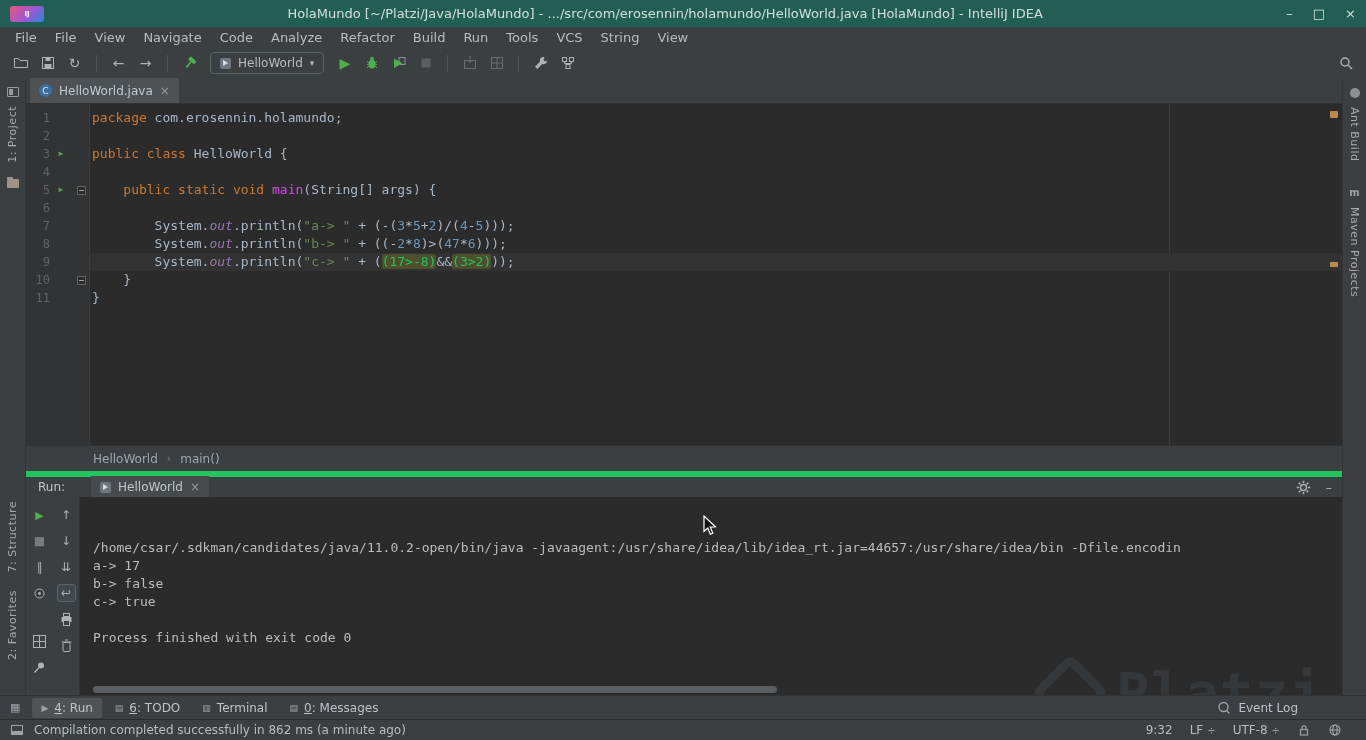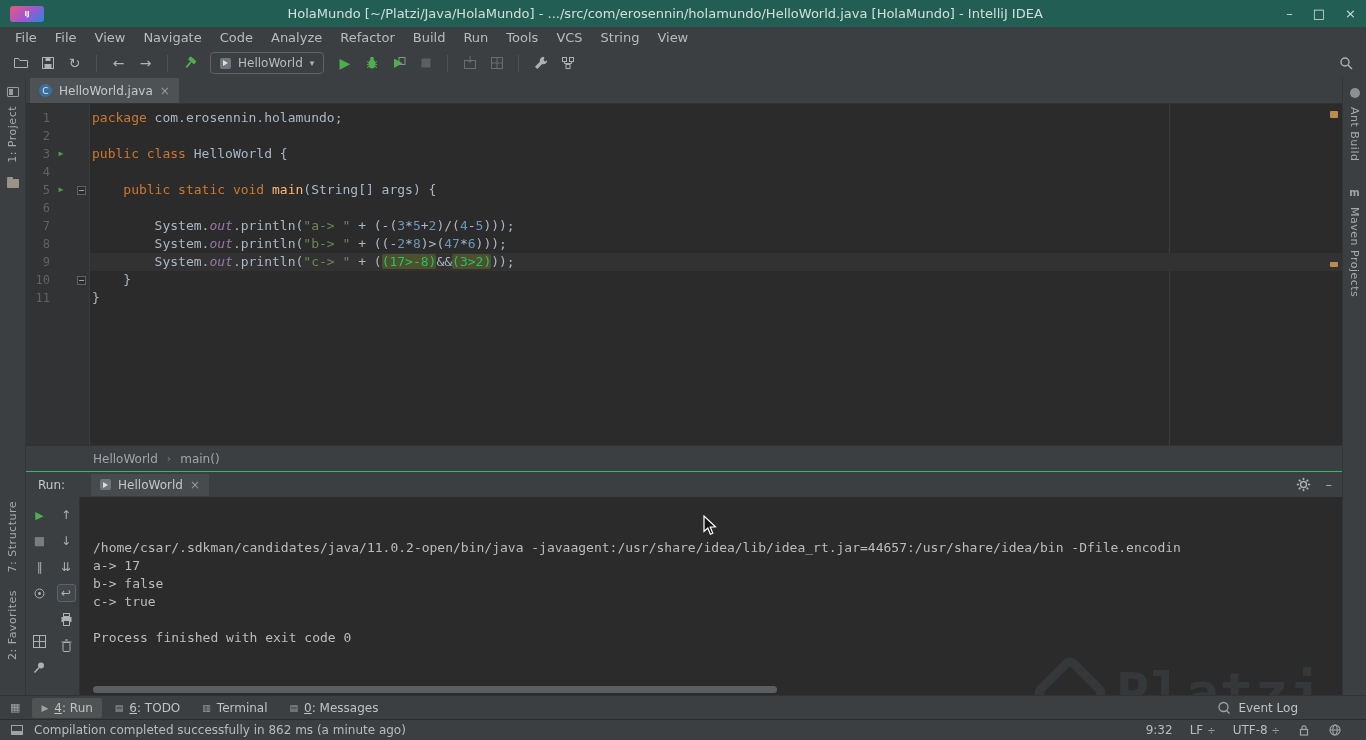--- a/index.html
+++ b/index.html
@@ -60,31 +60,31 @@
 .ed-row{display:flex;height:18px;white-space:pre}
 .gutter{width:64px;display:flex;flex:0 0 auto}
 .ln{width:24px;text-align:right;color:#606366;font-size:12px;line-height:18px}
 .gicon{width:22px;text-align:center;color:#499c54;font-size:8px;line-height:18px}
 .gfold{width:18px;text-align:center;line-height:18px}
 .foldbox{display:inline-block;width:9px;height:9px;border:1px solid #5f6264;background:#2b2b2b;position:relative;vertical-align:middle}
 .foldbox::after{content:"";position:absolute;left:1px;right:1px;top:3px;height:1px;background:#9aa0a3}
 .code{flex:1;padding-left:2px;color:#a9b7c6}
 .ed-row.current .code{background:#323232}
 .tk-kw{color:#cc7832}.tk-pl{color:#a9b7c6}.tk-str{color:#6a8759}.tk-num{color:#6897bb}
-.tk-fld{color:#9876aa;font-style:italic}.tk-mth{color:#fdba74}
+.tk-fld{color:#9876aa;font-style:italic}.tk-mth{color:#d946ef}
 .tk-hl{background:#4d4f2e;color:#22c55e;border-radius:2px}
 .margin-guide{position:absolute;top:0;bottom:0;left:1143px;width:1px;background:#3a3c3e}
 .stripe-mark{position:absolute;right:4px;width:8px;border-radius:1px;background:#bd8b4e}
 
 
 .breadcrumbs{height:26px;background:#3c3f41;display:flex;align-items:center;padding-left:67px;font-size:12px;color:#a0a5a9;gap:9px;border-top:1px solid #323232;flex:0 0 auto}
 .bc-sep{color:#7c8084;font-size:11px}
 
 
-.run-header{height:26px;background:#3c3f41;border-top:1px solid #22c55e;display:flex;align-items:center;padding:0 10px;font-size:12px;flex:0 0 auto}
+.run-header{height:26px;background:#3c3f41;border-top:6px solid #22c55e;display:flex;align-items:center;padding:0 10px;font-size:12px;flex:0 0 auto}
 .run-label{color:#c3c7ca;margin-left:2px}
 .run-tab{display:flex;align-items:center;gap:7px;background:#474b4d;height:22px;padding:0 9px;margin-left:26px;font-size:12px;color:#c3c7ca}
 .run-tab-icon{width:11px;height:11px;background:#70757a;border-radius:2px;position:relative}
 .run-tab-icon::after{content:"";position:absolute;left:3px;top:2.5px;border-left:5px solid #d9dee2;border-top:3px solid transparent;border-bottom:3px solid transparent}
 .run-header-right{margin-left:auto;display:flex;gap:15px;align-items:center;color:#afb1b3}
 .minimize-glyph{font-size:13px;line-height:1;color:#afb1b3}
 
 .run-body{height:198px;background:#2b2b2b;display:flex;position:relative;overflow:hidden;flex:0 0 auto}
 .run-tools{width:27px;background:#3c3f41;display:flex;flex-direction:column;align-items:center;padding-top:9px;gap:8px;flex:0 0 auto}
 .run-tools.colB{border-right:1px solid #323232}

